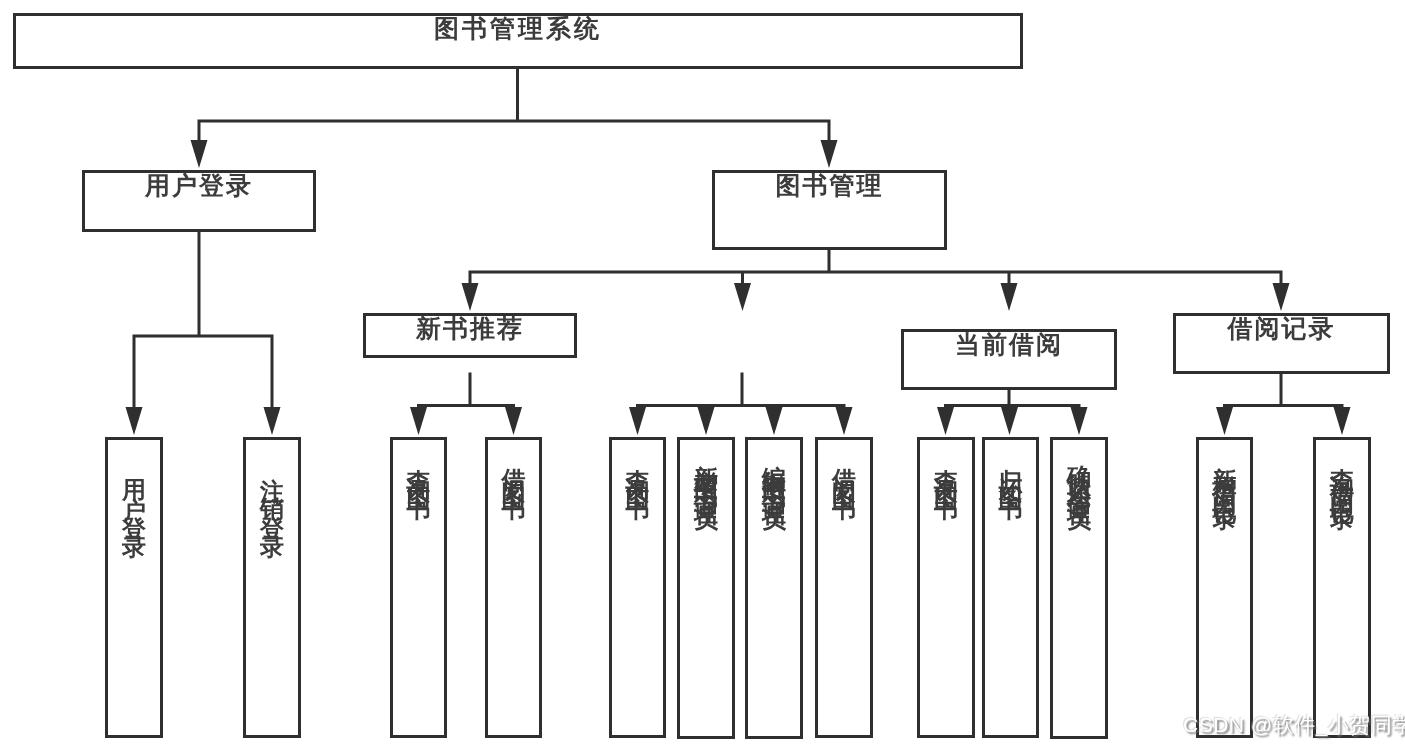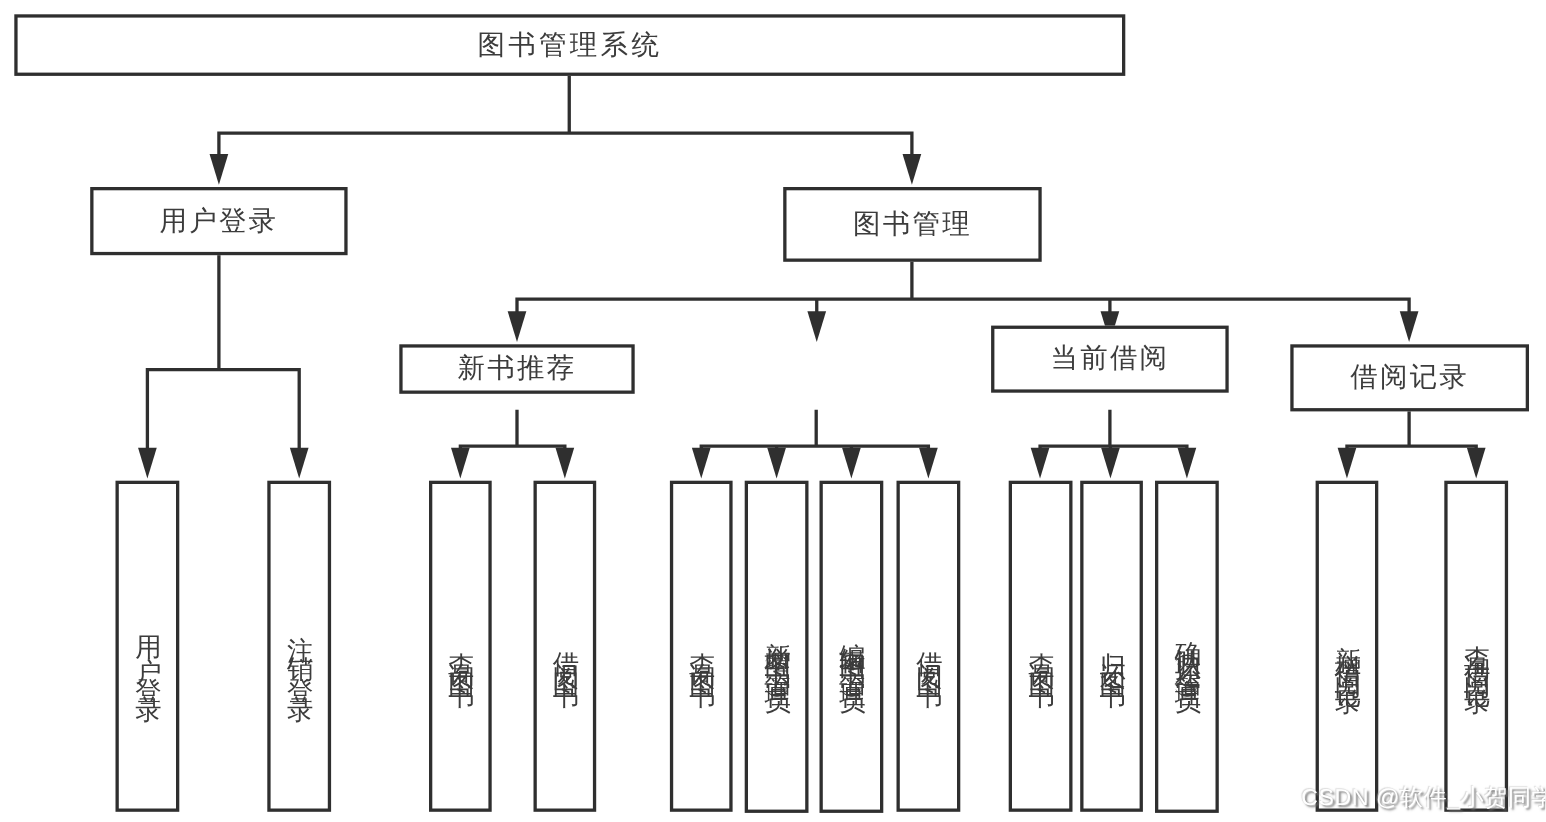--- a/index.html
+++ b/index.html
@@ -19,22 +19,23 @@
     position:absolute;left:0;top:0;width:1405px;height:747px;
     pointer-events:none;
   }
   .wires path{stroke:var(--line);stroke-width:3;fill:none;stroke-linecap:square;}
   .wires polygon{fill:var(--line);stroke:none;}
   .box{
     position:absolute;
     box-sizing:border-box;
     border:3px solid var(--line);
     background:var(--bg);
-    display:flex;align-items:center;justify-content:center;
+    display:flex;justify-content:center;
     color:var(--text);
+    font-weight:bold;
   }
   .hl{
     font-size:25px;letter-spacing:2px;white-space:nowrap;line-height:1;
   }
   .title .hl{letter-spacing:3px;}
   .vl{
     writing-mode:vertical-rl;
     text-orientation:mixed;
     font-size:24px;line-height:1;white-space:nowrap;
   }
@@ -105,28 +106,28 @@
     </g>
   </svg>
 
   <div class="box title" style="left:13px;top:13px;width:1010px;height:56px">
     <span class="hl">图书管理系统</span>
   </div>
 
   <div class="box" style="left:82px;top:170px;width:234px;height:62px">
     <span class="hl">用户登录</span>
   </div>
-  <div class="box" style="left:712px;top:170px;width:235px;height:68px">
+  <div class="box" style="left:712px;top:170px;width:235px;height:80px">
     <span class="hl">图书管理</span>
   </div>
 
   <div class="box" style="left:363px;top:313px;width:214px;height:45px">
     <span class="hl">新书推荐</span>
   </div>
-  <div class="box" style="left:901px;top:296px;width:216px;height:61px">
+  <div class="box" style="left:901px;top:329px;width:216px;height:61px">
     <span class="hl">当前借阅</span>
   </div>
   <div class="box" style="left:1173px;top:313px;width:217px;height:61px">
     <span class="hl">借阅记录</span>
   </div>
 
   <div class="box" style="left:105px;top:437px;width:58px;height:301px">
     <span class="vl ls-a">用户登录</span>
   </div>
   <div class="box" style="left:243px;top:437px;width:58px;height:301px">

